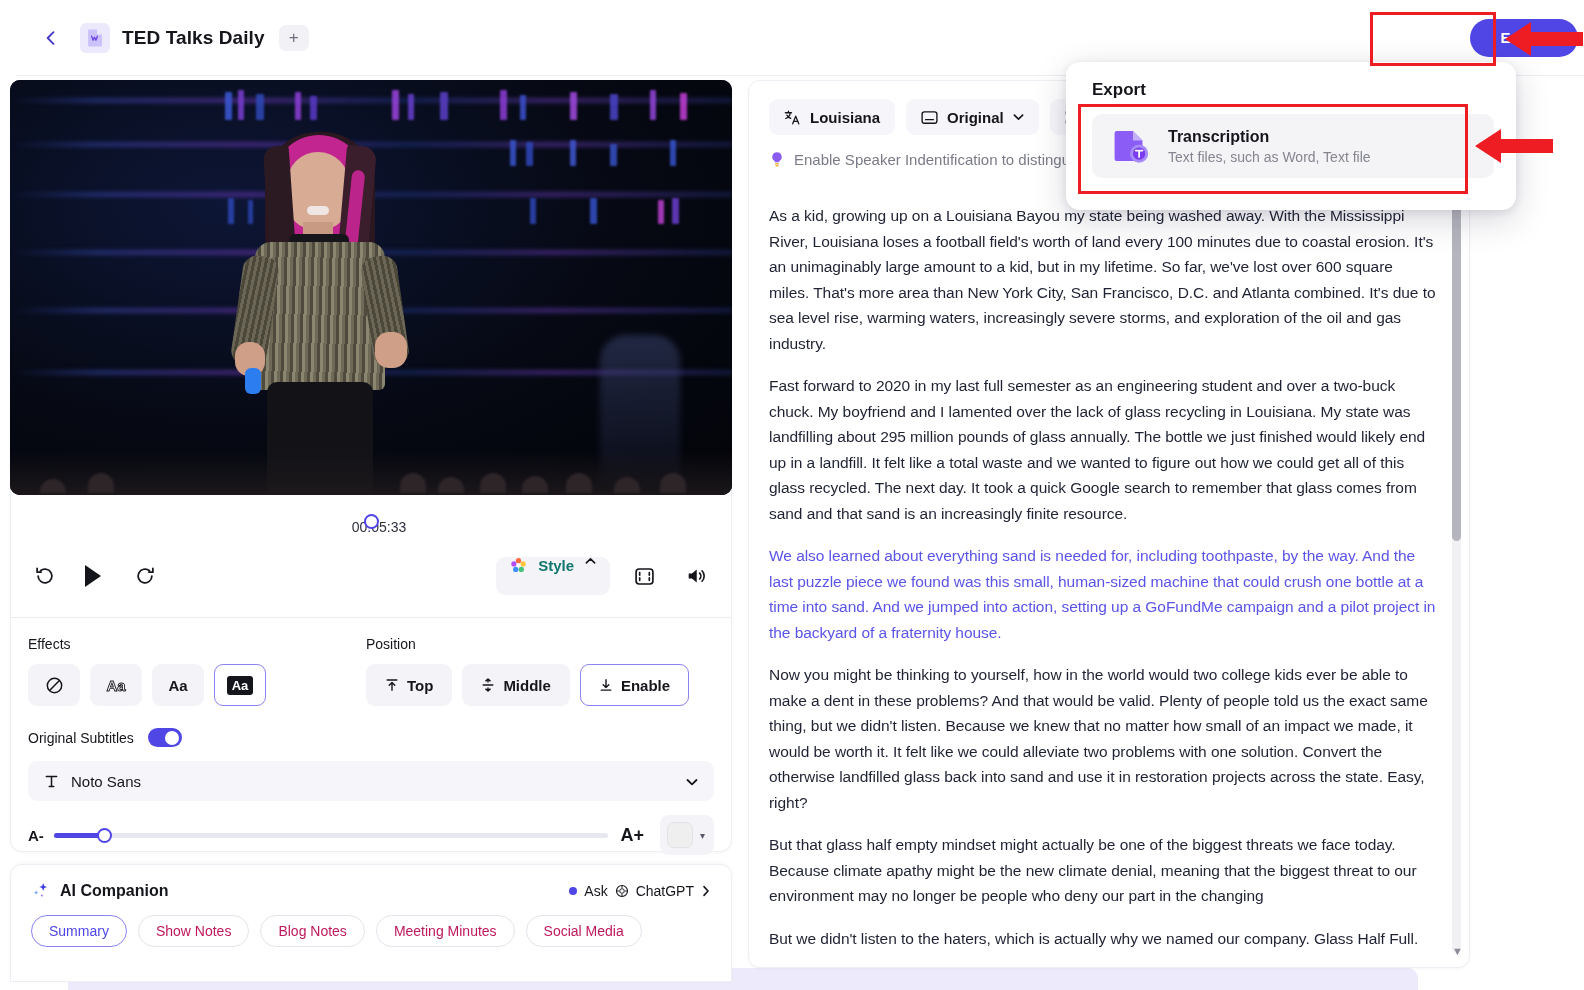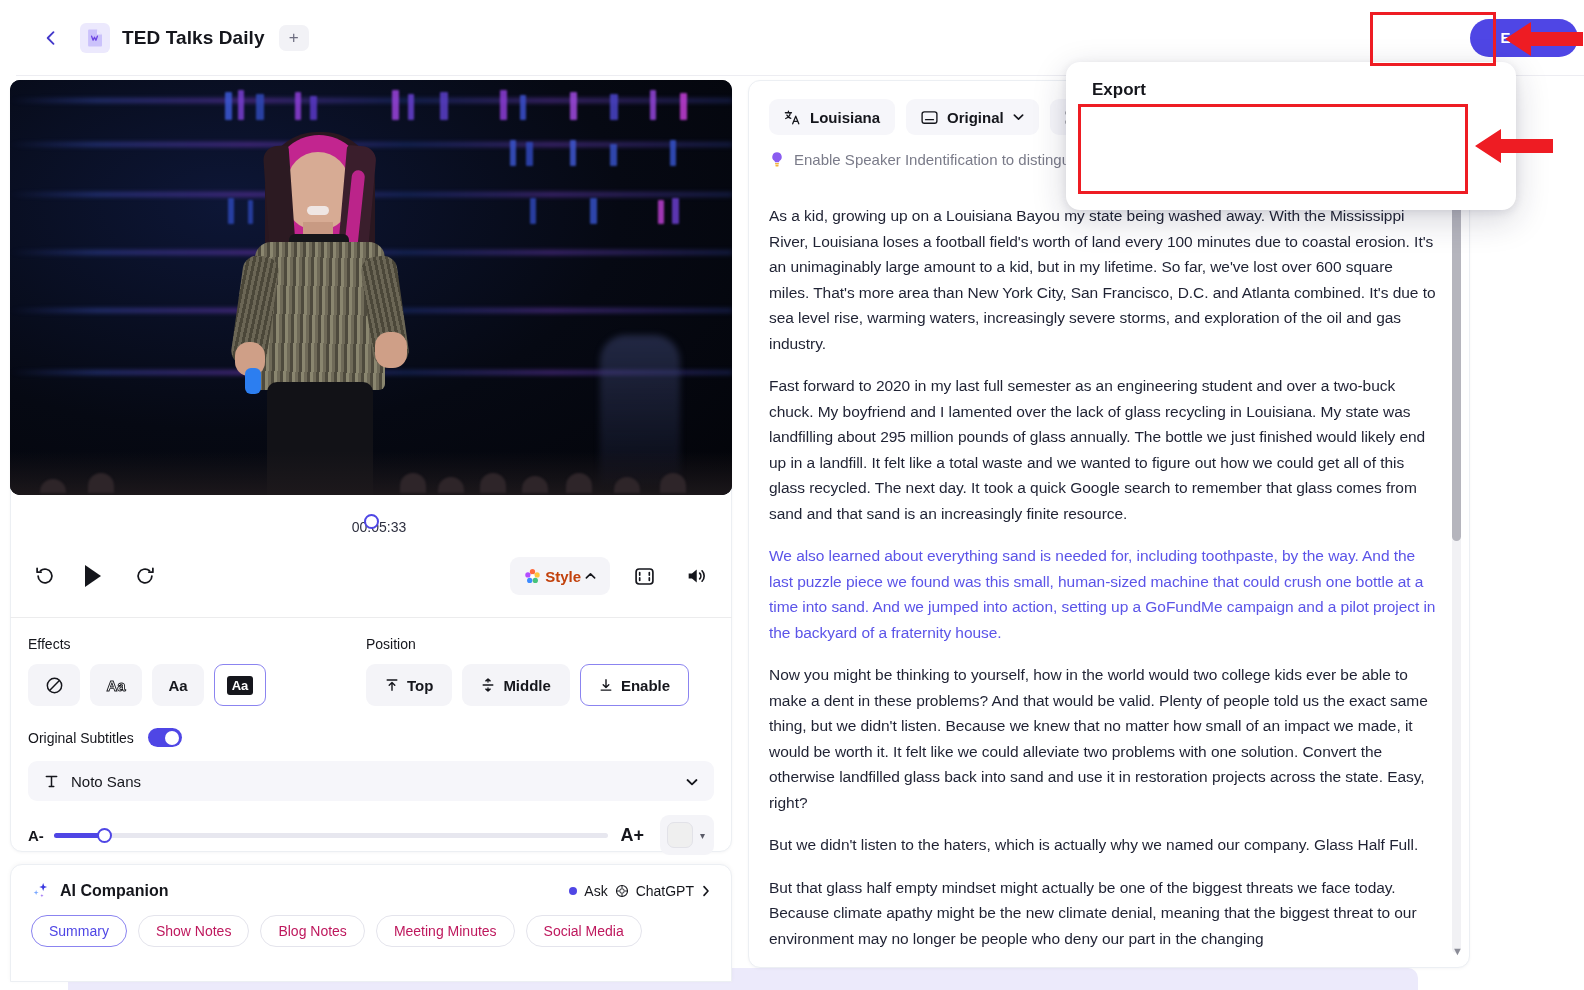--- a/index.html
+++ b/index.html
@@ -127,23 +127,23 @@
 
   .controls { display:flex; align-items:center; margin: 22px 18px 0 18px; }
   .ctrl-ic { width:34px; height:34px; display:flex; align-items:center; justify-content:center;
      cursor:pointer; color:#15161c; margin-right: 14px;}
   .play-ic { margin-right: 18px; }
   .time-group { display:flex; align-items:center; border:1px solid #e6e6ee; border-radius:8px;
      height:38px; margin-left: 6px; overflow:hidden; }
   .time-val { padding: 0 14px; font-size:14px; color:#1b1c26; border-right:1px solid #e6e6ee; line-height:38px;}
   .speed-val { padding: 0 13px; font-size:14px; color:#1b1c26; line-height:38px; cursor:pointer;}
   .ctrl-right { margin-left:auto; display:flex; align-items:center; }
-  .style-btn { display:flex; align-items:center; gap:4px; background:#f4f4f8; border:none;
+  .style-btn { display:flex; align-items:flex-start; gap:11px; background:#f4f4f8; border:none;
      height:38px; border-radius:9px; padding: 0 14px; font-size:15px; font-weight:600;
-     color:#c2410c; cursor:pointer; font-family:"Liberation Sans", sans-serif;}
+     color:#0f766e; cursor:pointer; font-family:"Liberation Sans", sans-serif;}
   .icon-sq { width:36px; height:36px; display:flex; align-items:center; justify-content:center;
      margin-left: 16px; cursor:pointer; }
 
   .divider { height:1px; background:#ececed; margin: 22px 0 0 0; }
 
   
   .sec-row { display:flex; margin: 18px 18px 0 18px; }
   .sec-col { }
   .sec-col.pos { margin-left: 100px; }
   .sec-label { font-size:14px; color:#15161c; font-weight:400; margin-bottom:12px;}
@@ -541,32 +541,47 @@
       <rect x="7.1" y="15.8" width="3.8" height="1.7" rx=".85" fill="#f2b43d"></rect>
     </svg>
     <span class="hint-txt">Enable Speaker Indentification to distingui</span>
   </div>
 
   <div class="tr-body">
     <p class="tr-p">As a kid, growing up on a Louisiana Bayou my state being washed away. With the Mississippi River, Louisiana loses a football field's worth of land every 100 minutes due to coastal erosion. It's an unimaginably large amount to a kid, but in my lifetime. So far, we've lost over 600 square miles. That's more area than New York City, San Francisco, D.C. and Atlanta combined. It's due to sea level rise, warming waters, increasingly severe storms, and exploration of the oil and gas industry.</p>
     <p class="tr-p">Fast forward to 2020 in my last full semester as an engineering student and over a two-buck chuck. My boyfriend and I lamented over the lack of glass recycling in Louisiana. My state was landfilling about 295 million pounds of glass annually. The bottle we just finished would likely end up in a landfill. It felt like a total waste and we wanted to figure out how we could get all of this glass recycled. The next day. It took a quick Google search to remember that glass comes from sand and that sand is an increasingly finite resource.</p>
     <p class="tr-p hl">We also learned about everything sand is needed for, including toothpaste, by the way. And the last puzzle piece we found was this small, human-sized machine that could crush one bottle at a time into sand. And we jumped into action, setting up a GoFundMe campaign and a pilot project in the backyard of a fraternity house.</p>
     <p class="tr-p">Now you might be thinking to yourself, how in the world would two college kids ever be able to make a dent in these problems? And that would be valid. Plenty of people told us the exact same thing, but we didn't listen. Because we knew that no matter how small of an impact we made, it would be worth it. It felt like we could alleviate two problems with one solution. Convert the otherwise landfilled glass back into sand and use it in restoration projects across the state. Easy, right?</p>
+    <p class="tr-p">But that glass half empty mindset might actually be one of the biggest threats we face today. Because climate apathy might be the new climate denial, meaning that the biggest threat to our environment may no longer be people who deny our part in the changing</p>
     <p class="tr-p">But we didn't listen to the haters, which is actually why we named our company. Glass Half Full.</p>
-    <p class="tr-p">But that glass half empty mindset might actually be one of the biggest threats we face today. Because climate apathy might be the new climate denial, meaning that the biggest threat to our environment may no longer be people who deny our part in the changing</p>
   </div>
 
   <div class="scrollbar">
     <div class="scroll-thumb"></div>
   </div>
   <div class="scroll-caret">▼</div>
 </div>
 
 <div class="export-menu">
   <div class="export-menu-title">Export</div>
+  <div class="export-item">
+    <div class="tr-icon-wrap">
+      <svg width="42" height="42" viewBox="0 0 44 44">
+        <path d="M7 6.2h17l10 10v19.4a2.2 2.2 0 0 1-2.2 2.2H7a2.2 2.2 0 0 1-2.2-2.2V8.4A2.2 2.2 0 0 1 7 6.2z" fill="#8b5cf6"></path>
+        <path d="M24 6.2l10 10H24z" fill="#c4b0fb"></path>
+        <circle cx="30.5" cy="30" r="9.5" fill="#a78bfa"></circle>
+        <circle cx="30.5" cy="30" r="6.4" fill="#7c3aed"></circle>
+        <path d="M27 26.8h7M30.5 26.8v6.6" stroke="#ffffff" stroke-width="1.9" stroke-linecap="round"></path>
+      </svg>
+    </div>
+    <div>
+      <div class="export-item-title">Transcription</div>
+      <div class="export-item-sub">Text files, such as Word, Text file</div>
+    </div>
+  </div>
 </div>
 
 <div class="ann-box-export"></div>
 <svg class="ann-arrow-export" width="78" height="40" viewBox="0 0 78 40">
   <path d="M0 20 L26 3 L26 13 L78 13 L78 27 L26 27 L26 37 Z" fill="#ee1c23"></path>
 </svg>
 <div class="ann-box-tr"></div>
 <svg class="ann-arrow-tr" width="78" height="40" viewBox="0 0 78 40">
   <path d="M0 20 L26 3 L26 13 L78 13 L78 27 L26 27 L26 37 Z" fill="#ee1c23"></path>
 </svg>

